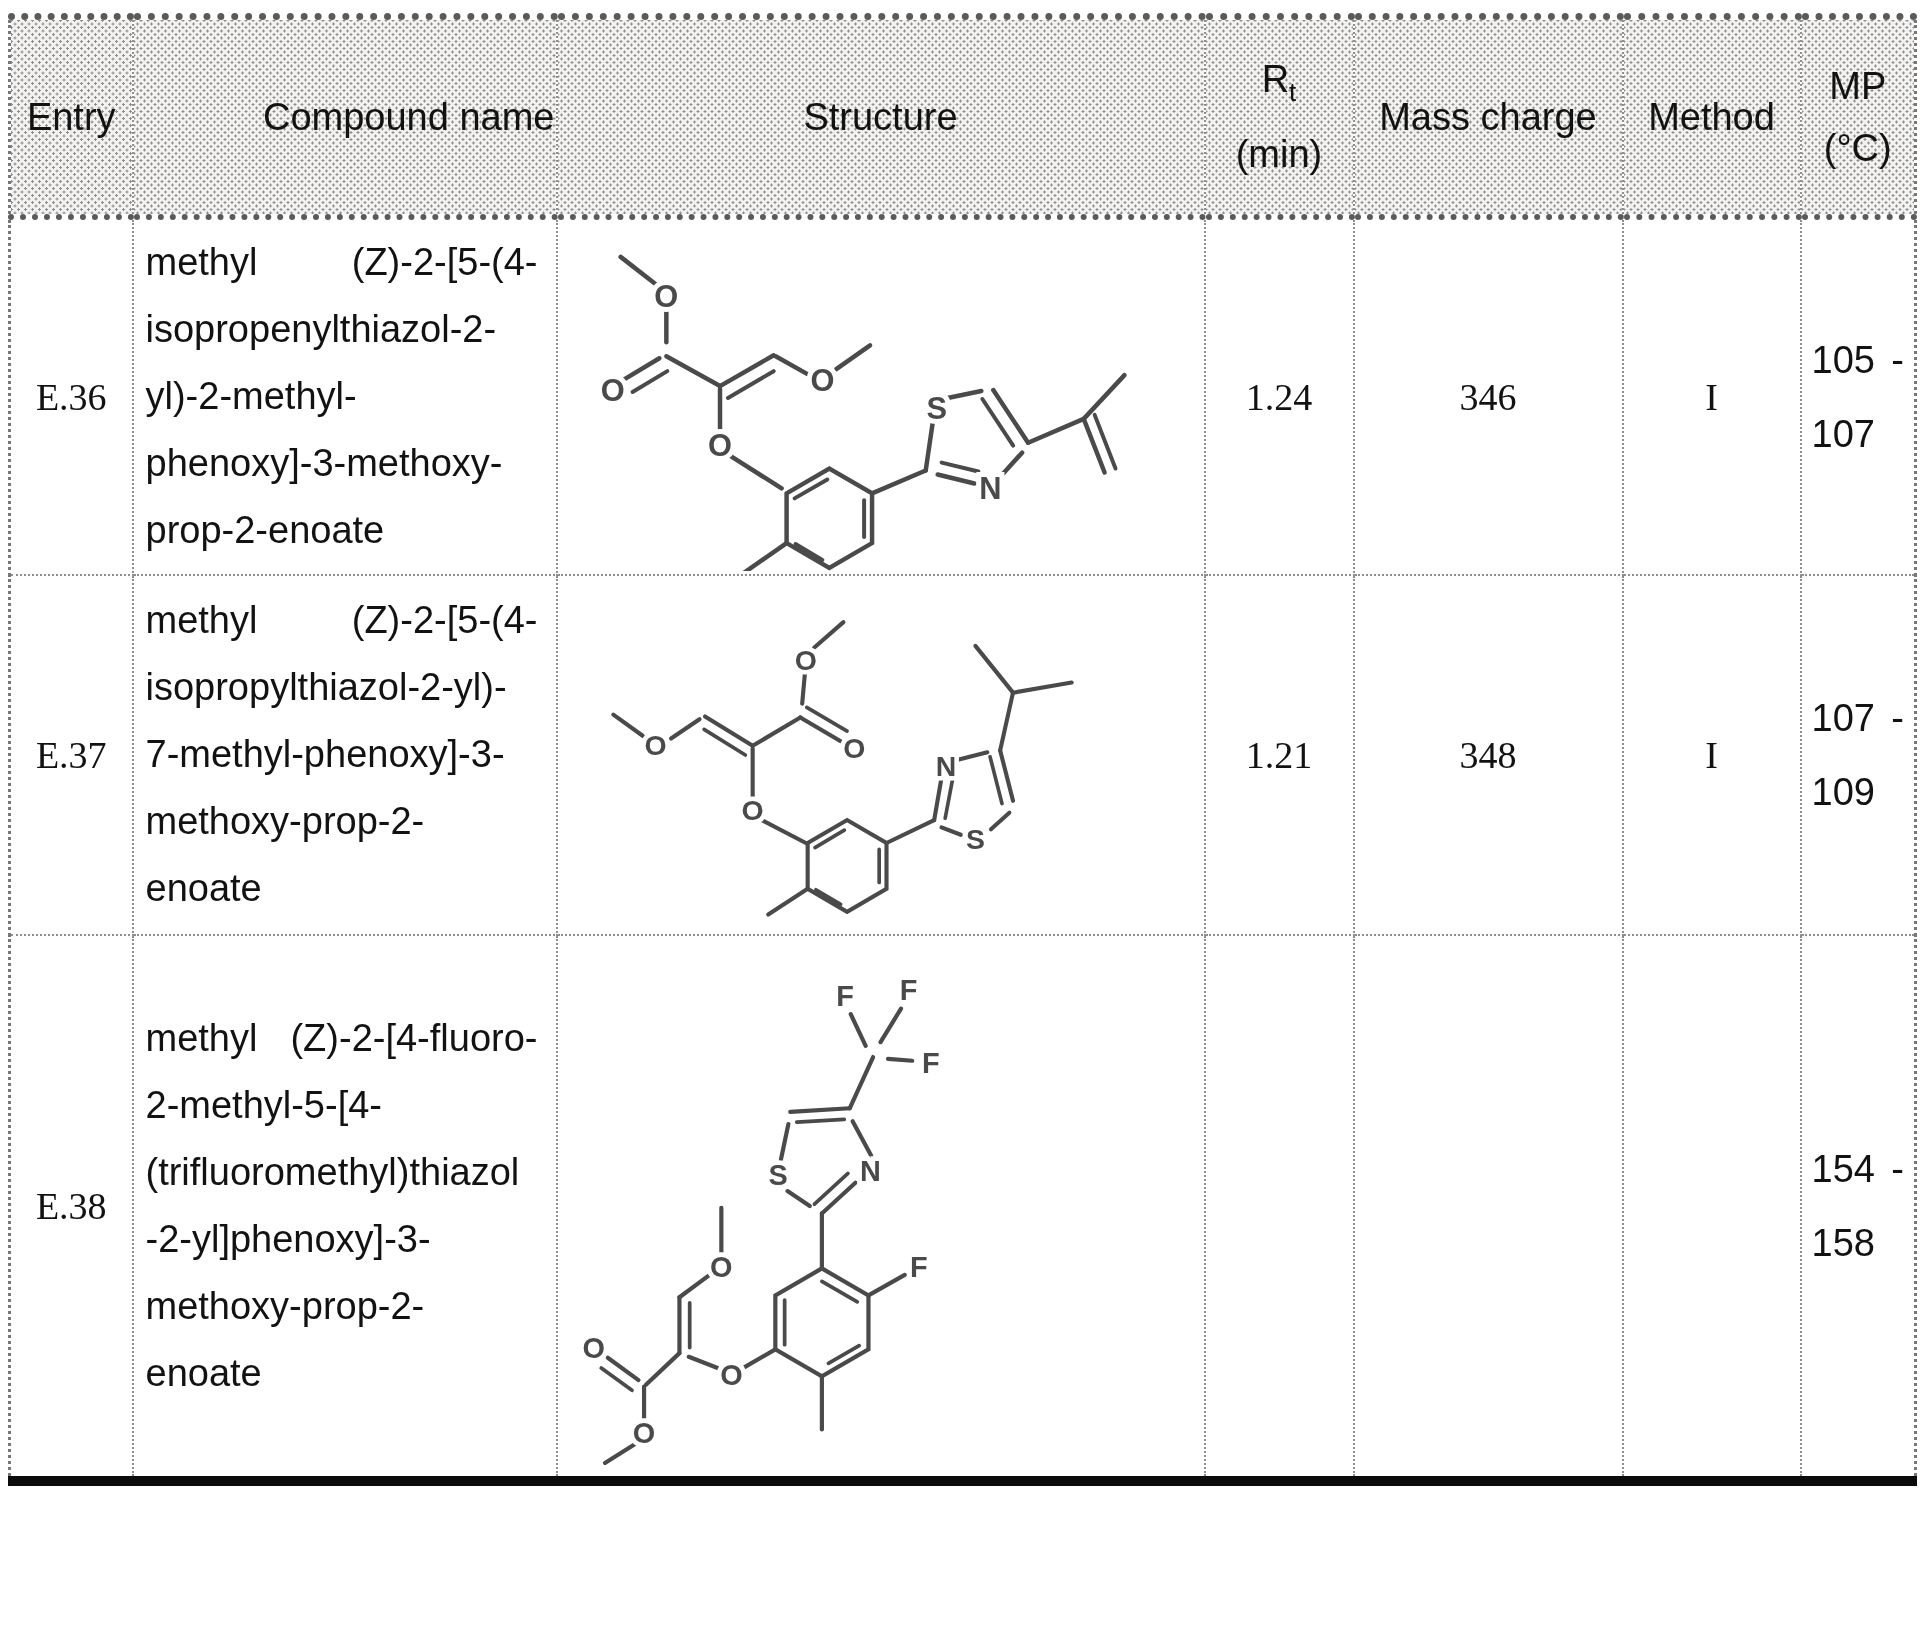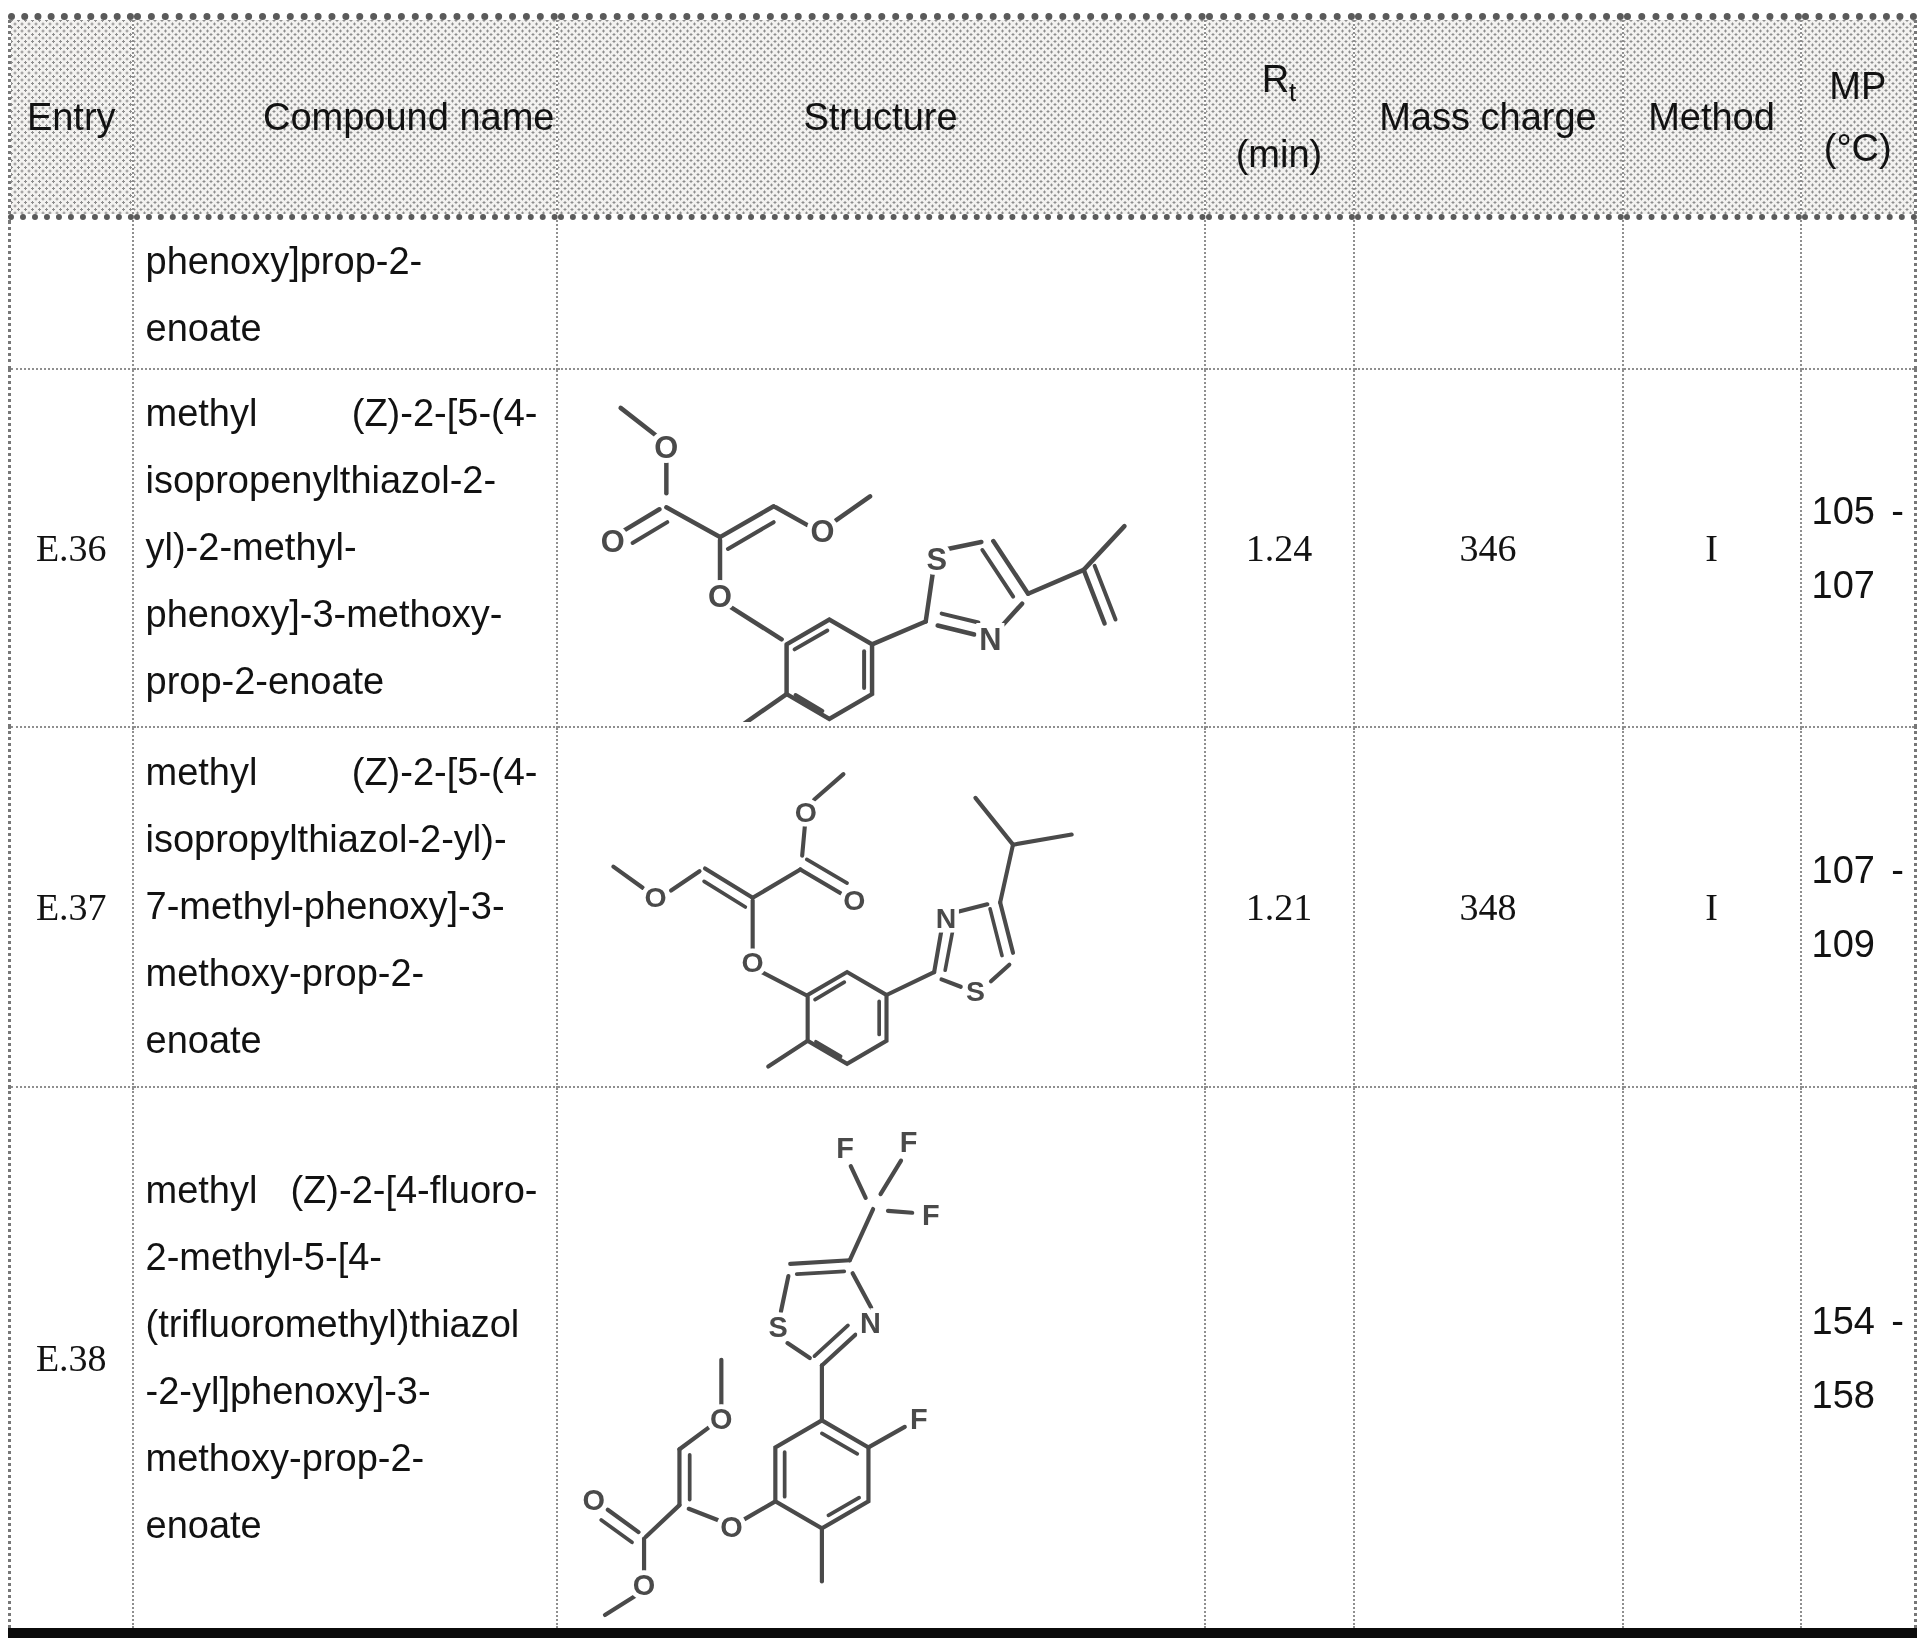--- a/index.html
+++ b/index.html
@@ -77,32 +77,20 @@
         <div class="hline">Method</div>
       </th>
       <th>
         <div class="hline">MP</div>
         <div class="hline">(°C)</div>
       </th>
     </tr>
   </thead>
   <tbody>
 
-    <tr style="height:140px">
-      <td class="valcell"></td>
-      <td class="namecell top">
-        <div class="nline">phenoxy]prop-2-</div>
-        <div class="nline">enoate</div>
-      </td>
-      <td class="structcell"></td>
-      <td class="valcell"></td>
-      <td class="valcell"></td>
-      <td class="valcell"></td>
-      <td class="mpcell"></td>
-    </tr>
 
     <tr style="height:358px">
       <td class="valcell">E.36</td>
       <td class="namecell">
         <div class="nline just">
               <span>methyl</span>
               <span>(Z)-2-[5-(4-</span>
             </div>
         <div class="nline">isopropenylthiazol-2-</div>
         <div class="nline">yl)-2-methyl-</div>

